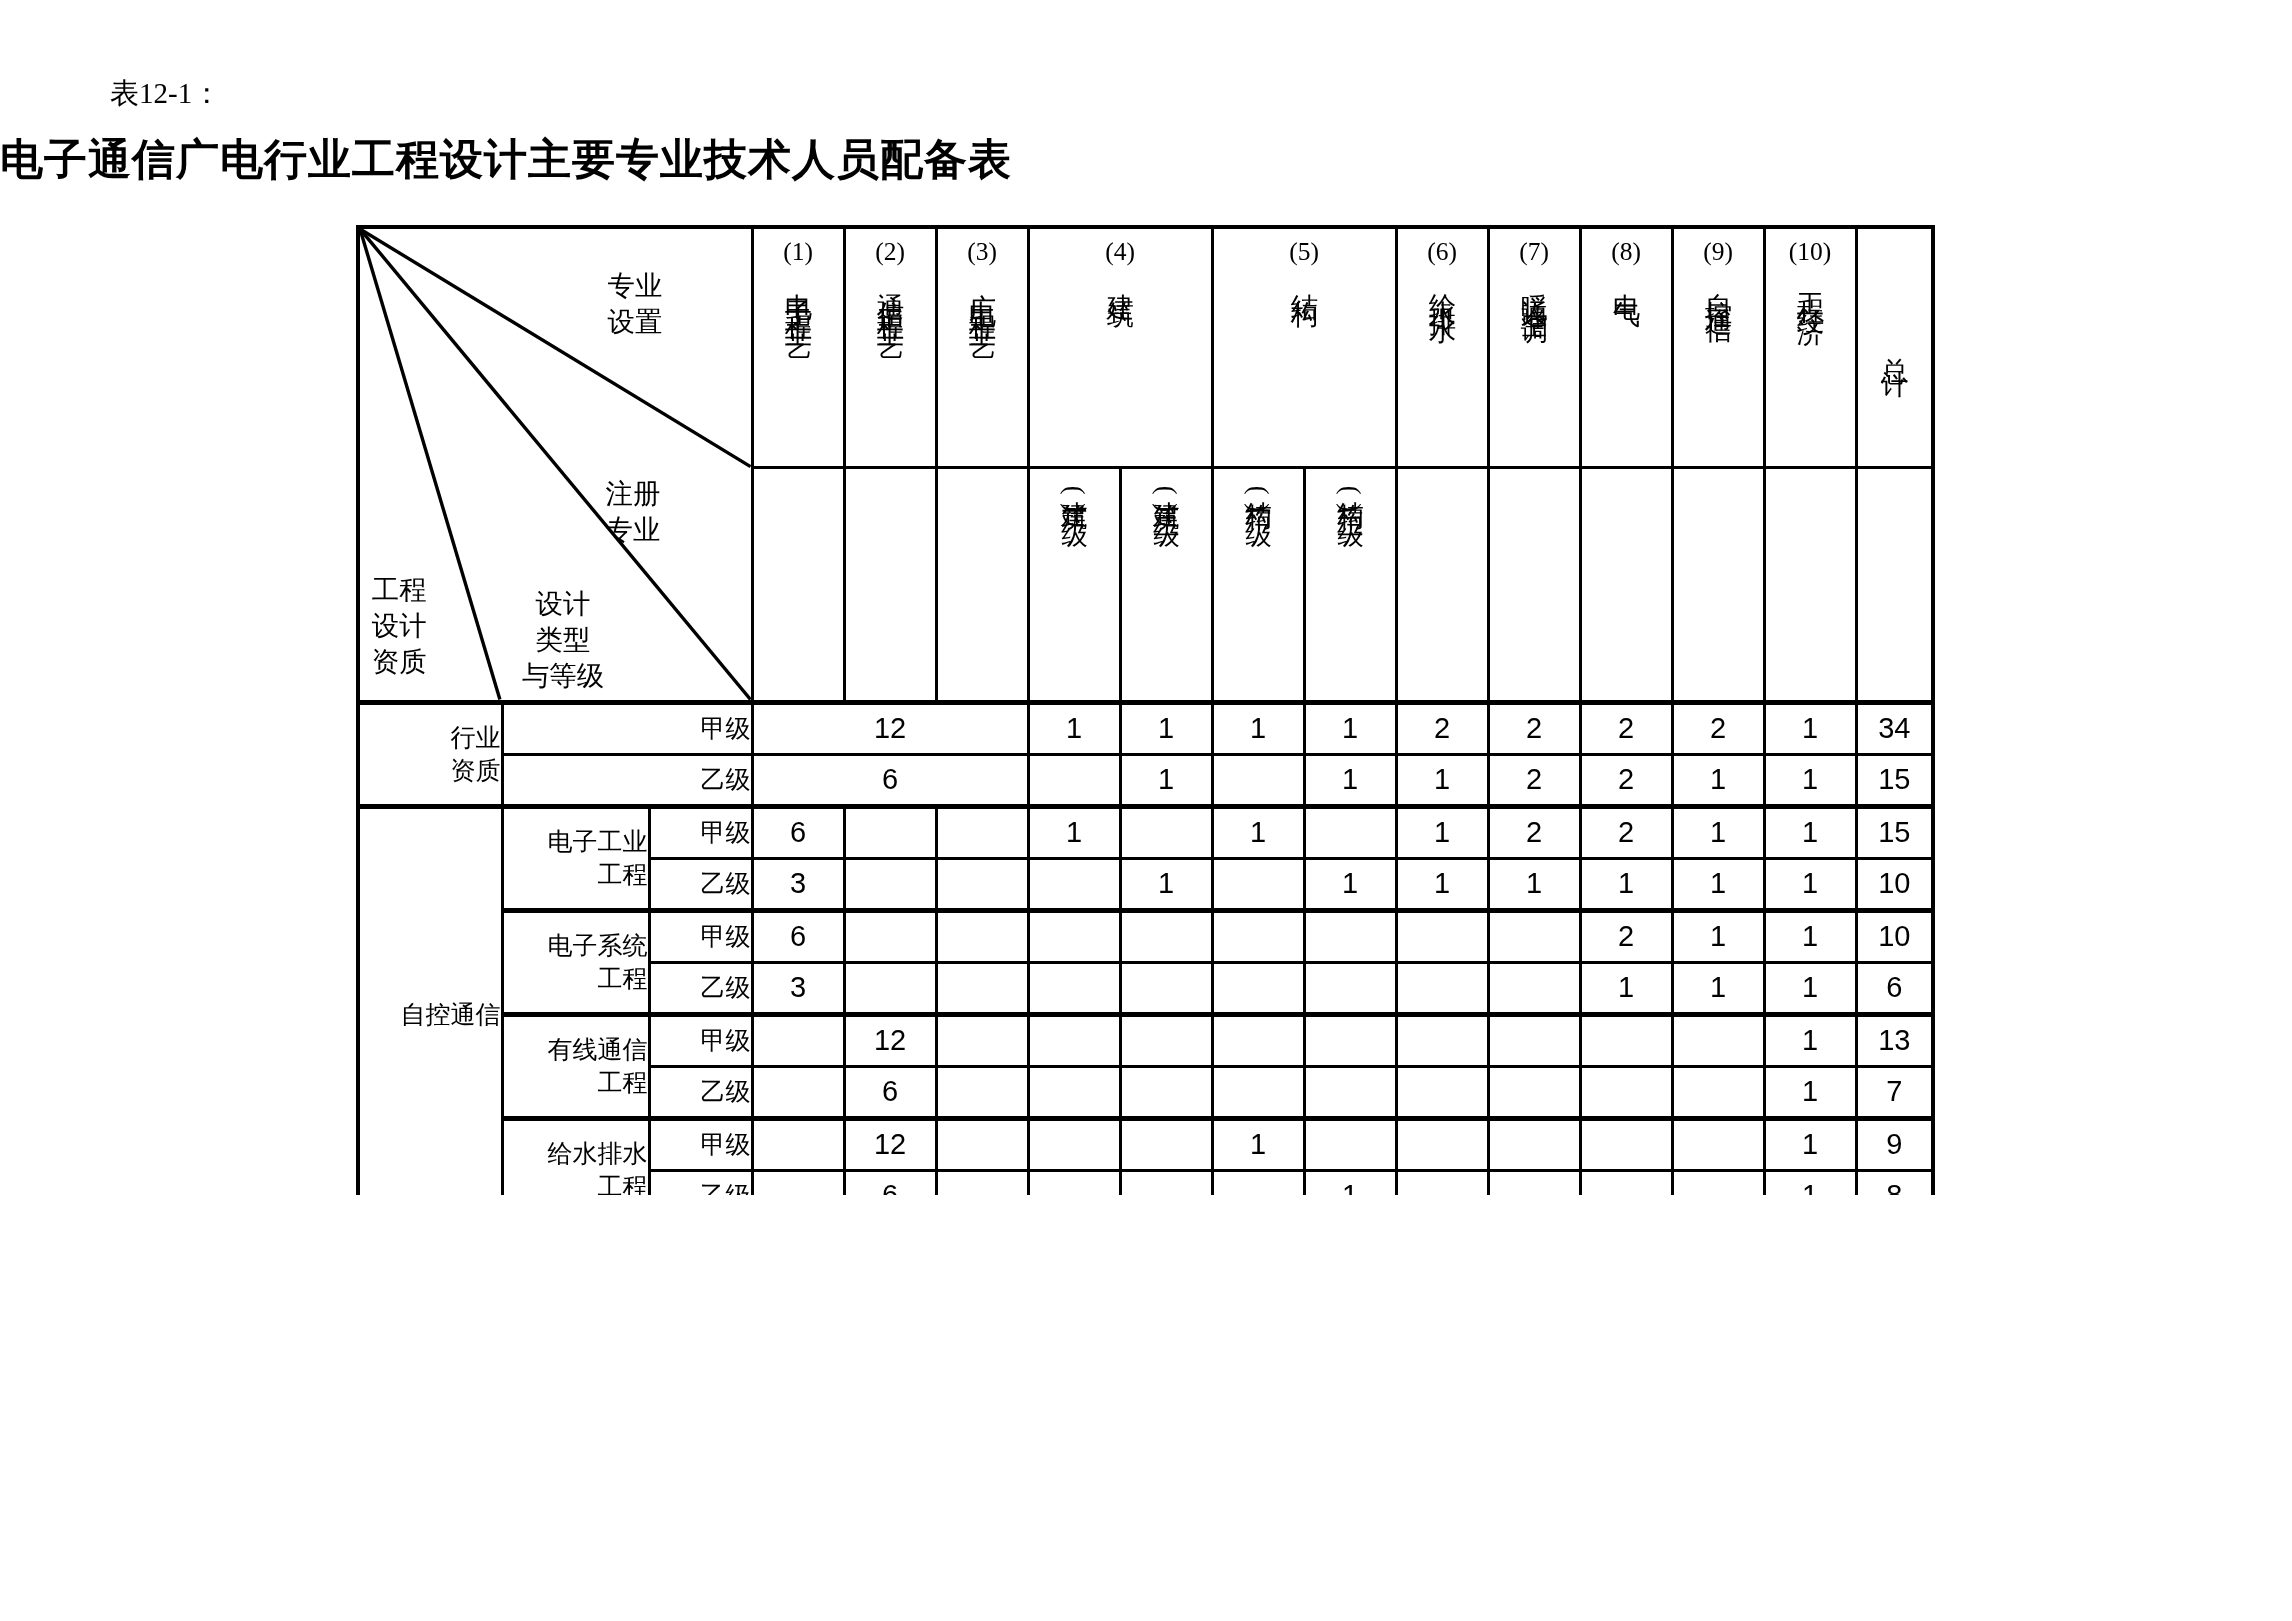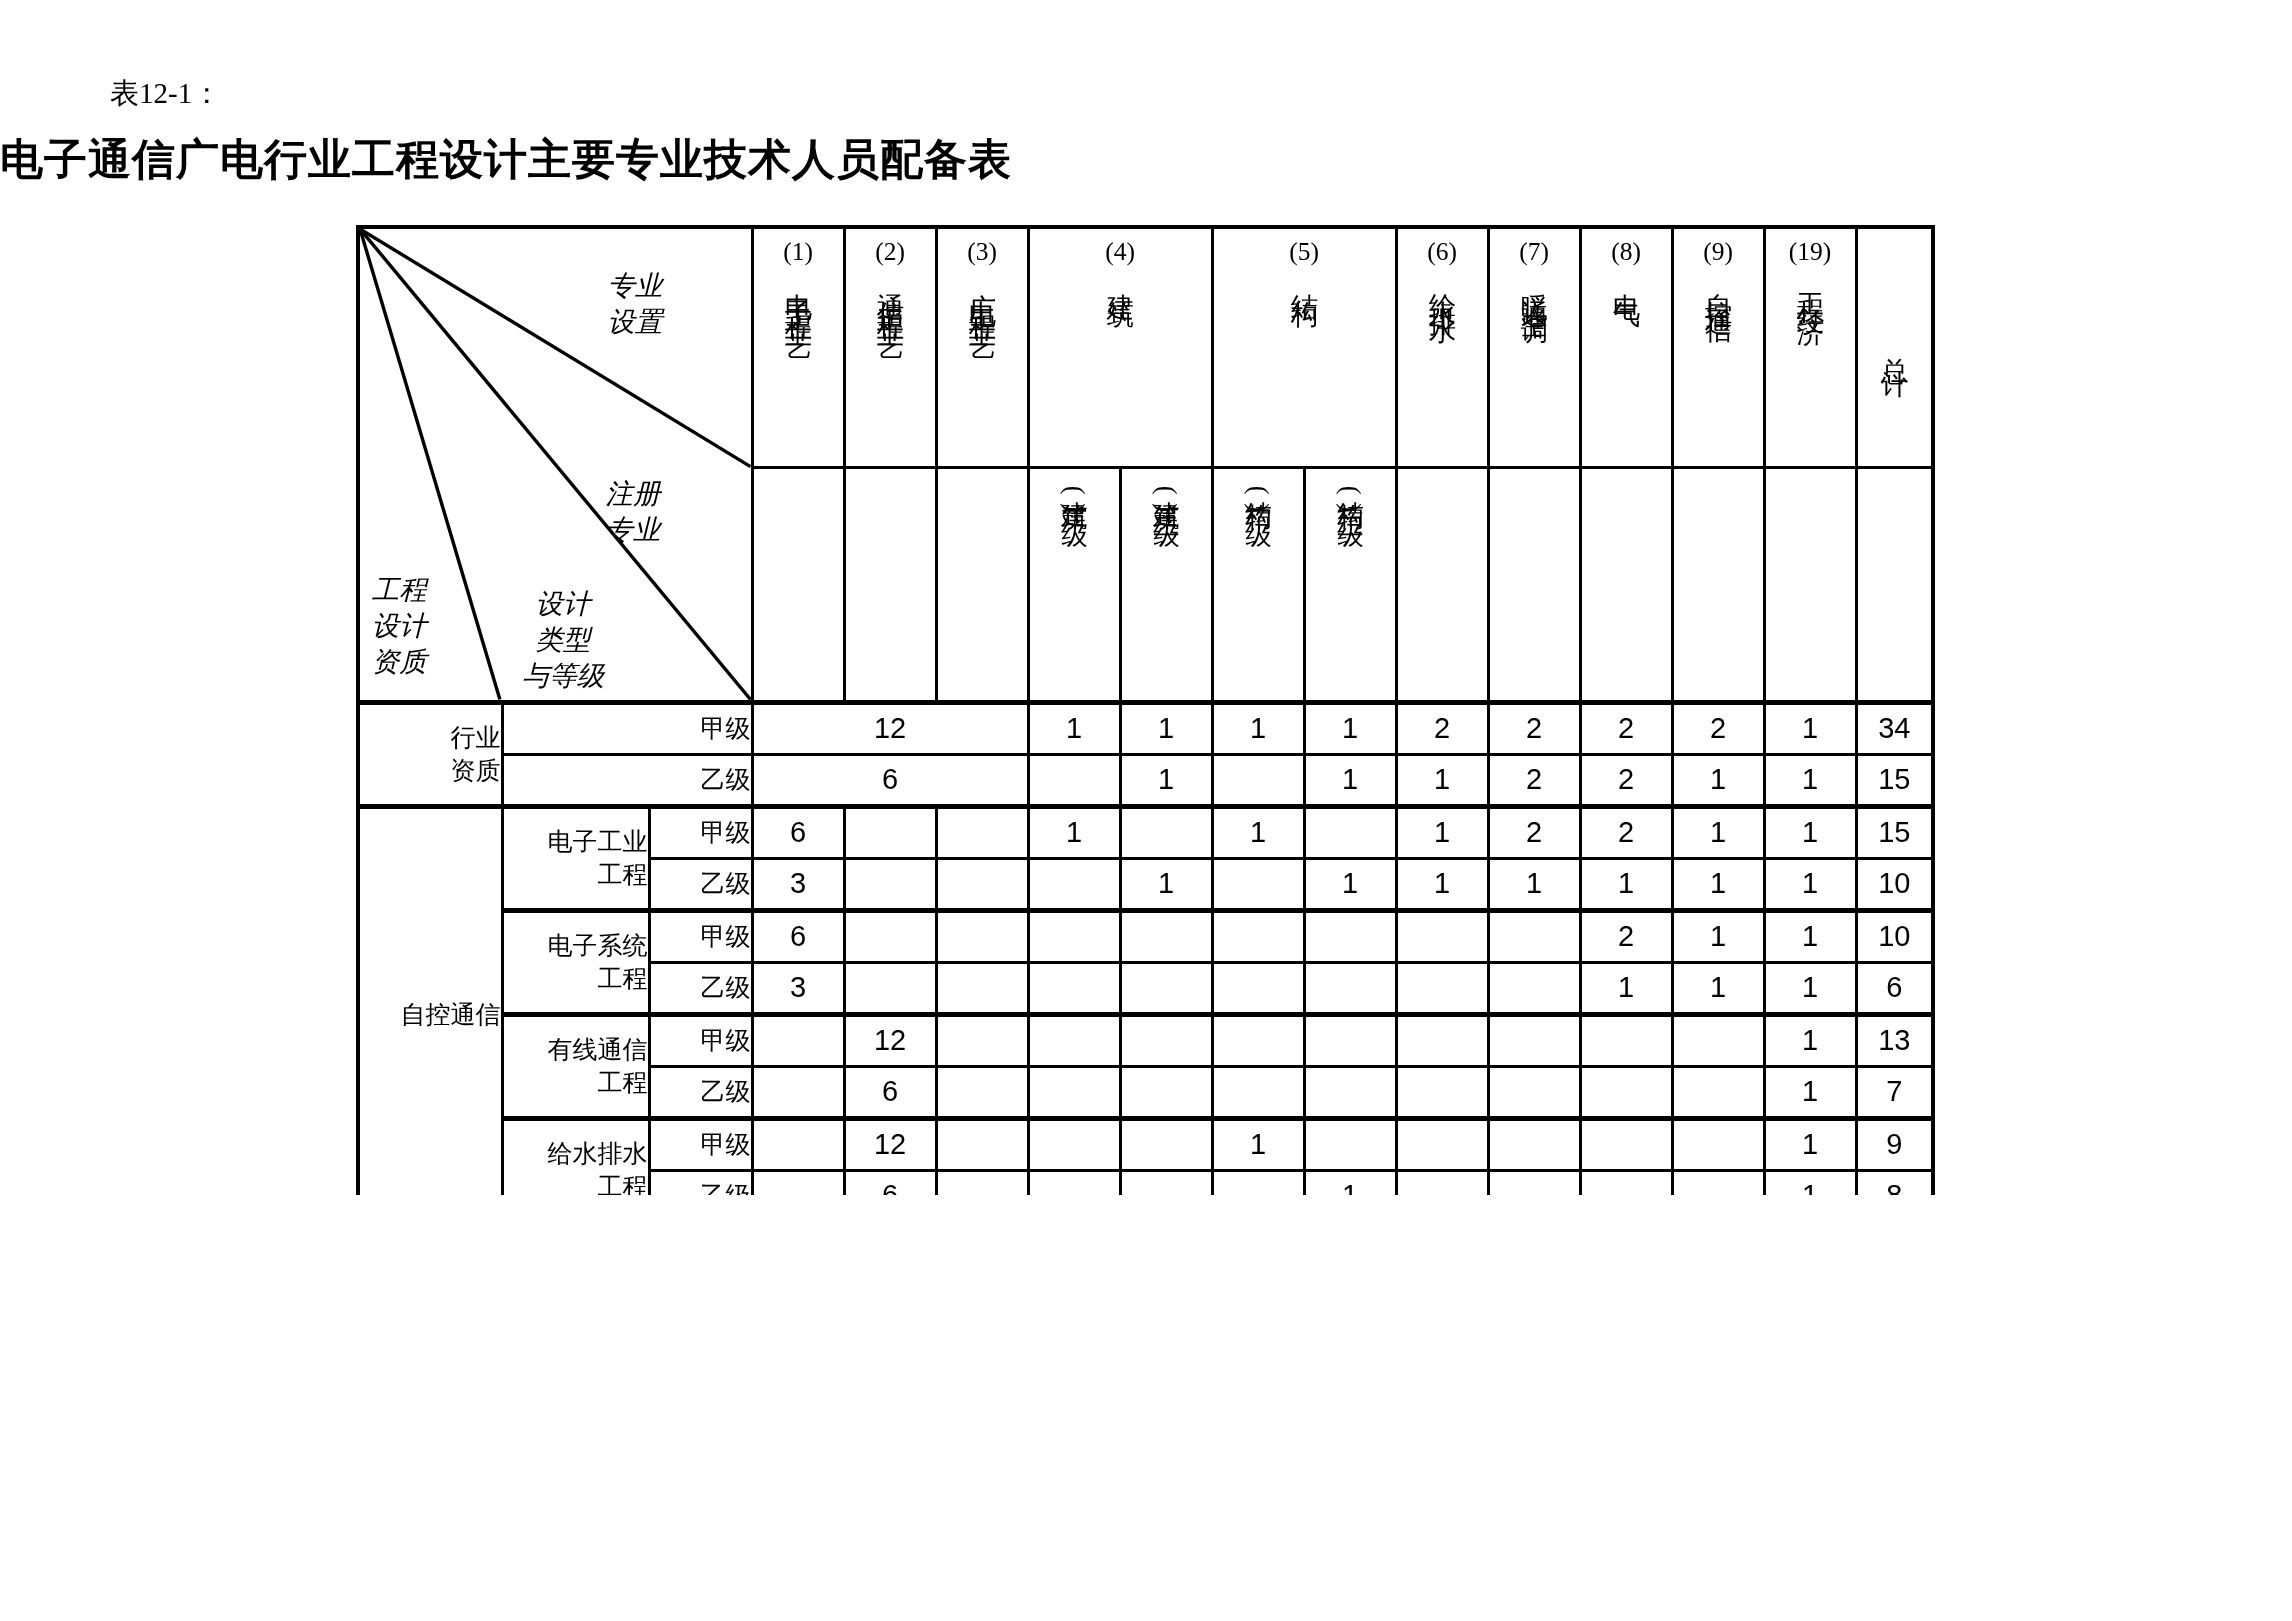--- a/index.html
+++ b/index.html
@@ -28,21 +28,21 @@
   .vt {
     writing-mode:vertical-rl; text-orientation:mixed; display:inline-block;
     font-size:27.4px; letter-spacing:7.8px; line-height:33px; margin-top:4.9px;
   }
   .shc { vertical-align:top; text-align:center; padding-top:11.8px; }
   .shc .vt { letter-spacing:2.9px; font-size:26.5px; margin-top:0; }
   .total-hc { vertical-align:middle; }
   .total-hc .vt { letter-spacing:13.7px; margin-top:0; }
   .cn { font-size:25px; line-height:33px; text-align:right; vertical-align:middle; white-space:pre-line; }
   .num { font-family:"Liberation Sans", sans-serif; font-size:29px; text-align:center; vertical-align:middle; }
-  .corner { position:relative; vertical-align:top;font-style:italic; }
+  .corner { position:relative; vertical-align:top; }
   .diag { position:absolute; left:0; top:0; width:100%; height:100%; }
   .diag line { stroke:#000; stroke-width:3.5px; }
   .clbl { position:absolute; font-size:27.4px; line-height:36px; text-align:center; white-space:pre-line; }
   .pos-setup { left:229px; top:39px;  width:92px; }
   .pos-reg   { left:227px; top:247px; width:92px; }
   .pos-type  { left:145px; top:357px; width:116px; }
   .pos-qual  { left:11.8px;  top:343px; width:82px;  text-align:left; }
   .pageno { position:absolute; left:0; top:1504px; width:100%; text-align:center; font-size:28px;margin-top:22px; }
 </style>
 </head>
@@ -94,21 +94,21 @@
       </td>
       <td class="hc"><div class="hnum">(1)</div><div class="vt">电子工程工艺</div></td>
       <td class="hc"><div class="hnum">(2)</div><div class="vt">通信工程工艺</div></td>
       <td class="hc"><div class="hnum">(3)</div><div class="vt">广电工程工艺</div></td>
       <td class="hc" colspan="2"><div class="hnum">(4)</div><div class="vt">建筑</div></td>
       <td class="hc" colspan="2"><div class="hnum">(5)</div><div class="vt">结构</div></td>
       <td class="hc"><div class="hnum">(6)</div><div class="vt">给水排水</div></td>
       <td class="hc"><div class="hnum">(7)</div><div class="vt">暖通空调</div></td>
       <td class="hc"><div class="hnum">(8)</div><div class="vt">电气</div></td>
       <td class="hc"><div class="hnum">(9)</div><div class="vt">自控通信</div></td>
-      <td class="hc"><div class="hnum">(19)</div><div class="vt">工程经济</div></td>
+      <td class="hc"><div class="hnum">(10)</div><div class="vt">工程经济</div></td>
       <td class="hc total-hc"><div class="vt">总计</div></td>
     </tr>
 
     <tr class="hr2">
       <td class="shc"></td>
       <td class="shc"></td>
       <td class="shc"></td>
       <td class="shc"><div class="vt">建筑(一级)</div></td>
       <td class="shc"><div class="vt">建筑(二级)</div></td>
       <td class="shc"><div class="vt">结构(一级)</div></td>

